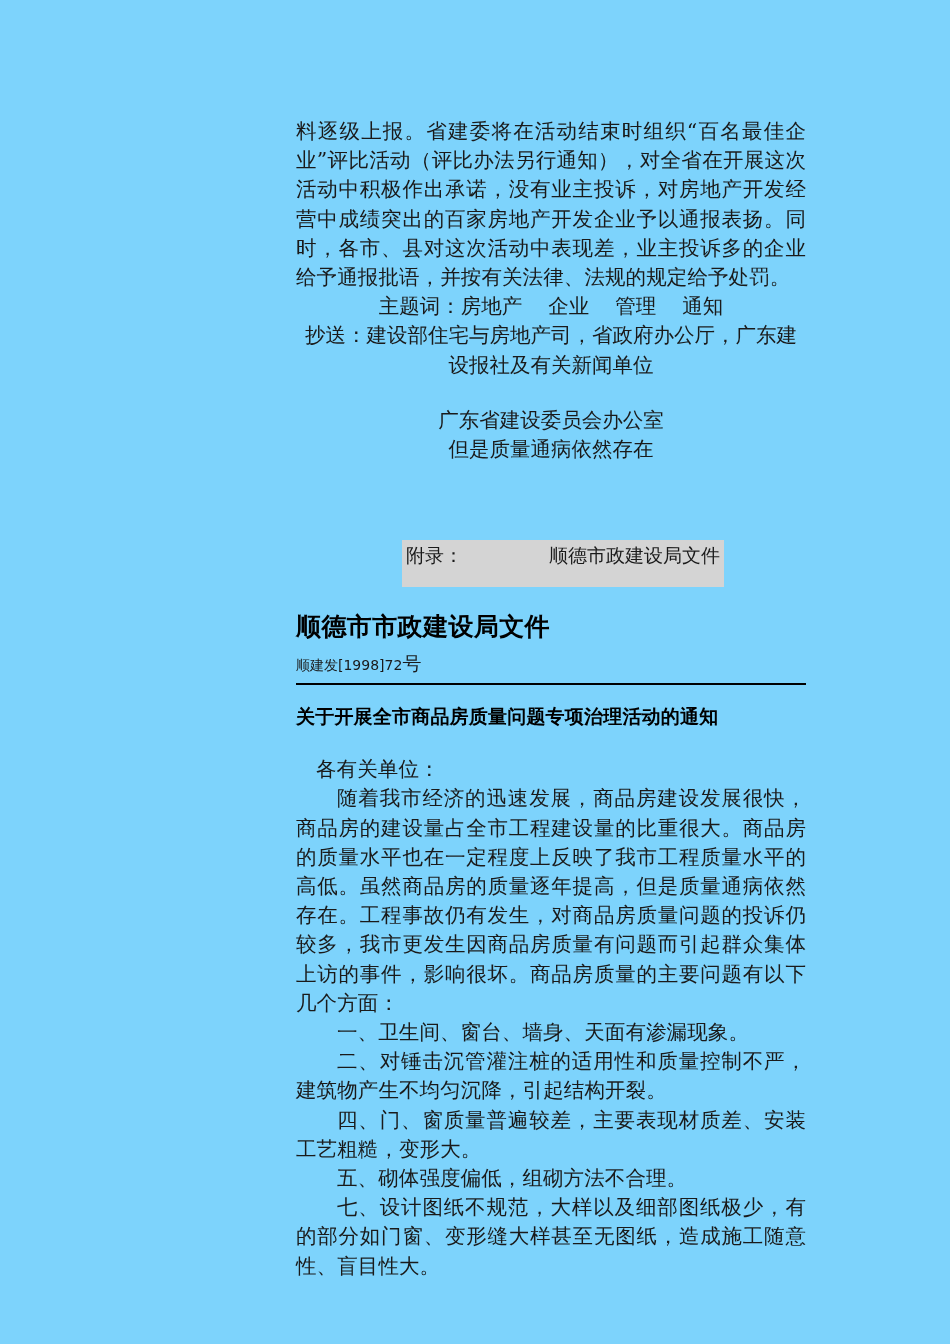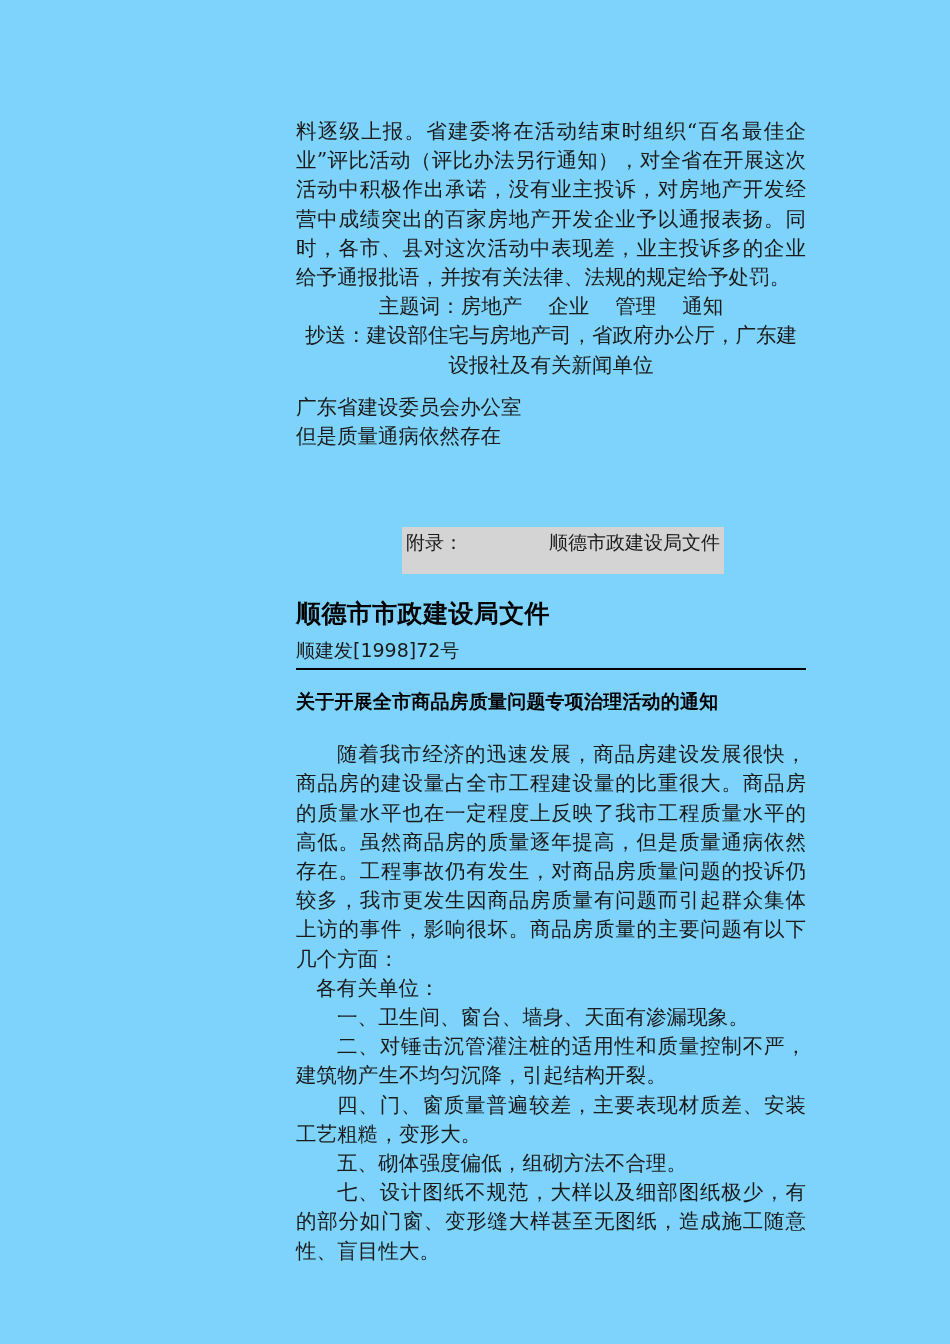--- a/index.html
+++ b/index.html
@@ -44,22 +44,22 @@
     font-family: "DejaVu Serif", "Liberation Serif", serif;
     font-size: 20.5px;
     line-height: 29.2px;
     margin: 0;
     color: #1a1a1a;
     text-align: center;
   }
   .kw-gap { display: inline-block; width: 26px; }
 
   .signature-block {
-    margin-top: 13px;
-    text-align: left;
+    margin-top: 26px;
+    text-align: center;
   }
   .signature-block div {
     font-family: "DejaVu Serif", "Liberation Serif", serif;
     font-size: 20.5px;
     line-height: 29.2px;
     color: #1a1a1a;
   }
 
   
   .appendix-band-wrap {
@@ -90,21 +90,21 @@
     margin: 0;
   }
   .doc-number {
     margin: 7px 0 0 0;
     font-size: 19px;
     line-height: 26px;
     color: #1a1a1a;
   }
   .doc-number .dn-code {
     font-family: "DejaVu Sans", "Liberation Sans", sans-serif;
-    font-size: 19px;
+    font-size: 14px;
   }
   .doc-number .dn-unit {
     font-family: "DejaVu Serif", "Liberation Serif", serif;
     font-size: 19px;
   }
   .doc-rule {
     margin-top: 5px;
     border: 0;
     border-top: 2.5px solid #000000;
     height: 0;
@@ -152,22 +152,22 @@
 
     <div class="doc-header">
       <div class="doc-title">顺德市市政建设局文件</div>
       <div class="doc-number"><span class="dn-code">顺建发[1998]72</span><span class="dn-unit">号</span></div>
       <hr class="doc-rule">
     </div>
 
     <div class="subject">关于开展全市商品房质量问题专项治理活动的通知</div>
 
     <div class="doc-body">
+      <p class="body-text salutation">各有关单位：</p>
       <p class="body-text indent2">随着我市经济的迅速发展，商品房建设发展很快，商品房的建设量占全市工程建设量的比重很大。商品房的质量水平也在一定程度上反映了我市工程质量水平的高低。虽然商品房的质量逐年提高，但是质量通病依然存在。工程事故仍有发生，对商品房质量问题的投诉仍较多，我市更发生因商品房质量有问题而引起群众集体上访的事件，影响很坏。商品房质量的主要问题有以下几个方面：</p>
-      <p class="body-text salutation">各有关单位：</p>
       <p class="body-text indent2">一、卫生间、窗台、墙身、天面有渗漏现象。</p>
       <p class="body-text indent2">二、对锤击沉管灌注桩的适用性和质量控制不严，建筑物产生不均匀沉降，引起结构开裂。</p>
       <p class="body-text indent2">四、门、窗质量普遍较差，主要表现材质差、安装工艺粗糙，变形大。</p>
       <p class="body-text indent2">五、砌体强度偏低，组砌方法不合理。</p>
       <p class="body-text indent2">七、设计图纸不规范，大样以及细部图纸极少，有的部分如门窗、变形缝大样甚至无图纸，造成施工随意性、盲目性大。</p>
     </div>
 
   </div>
 </div>
 

